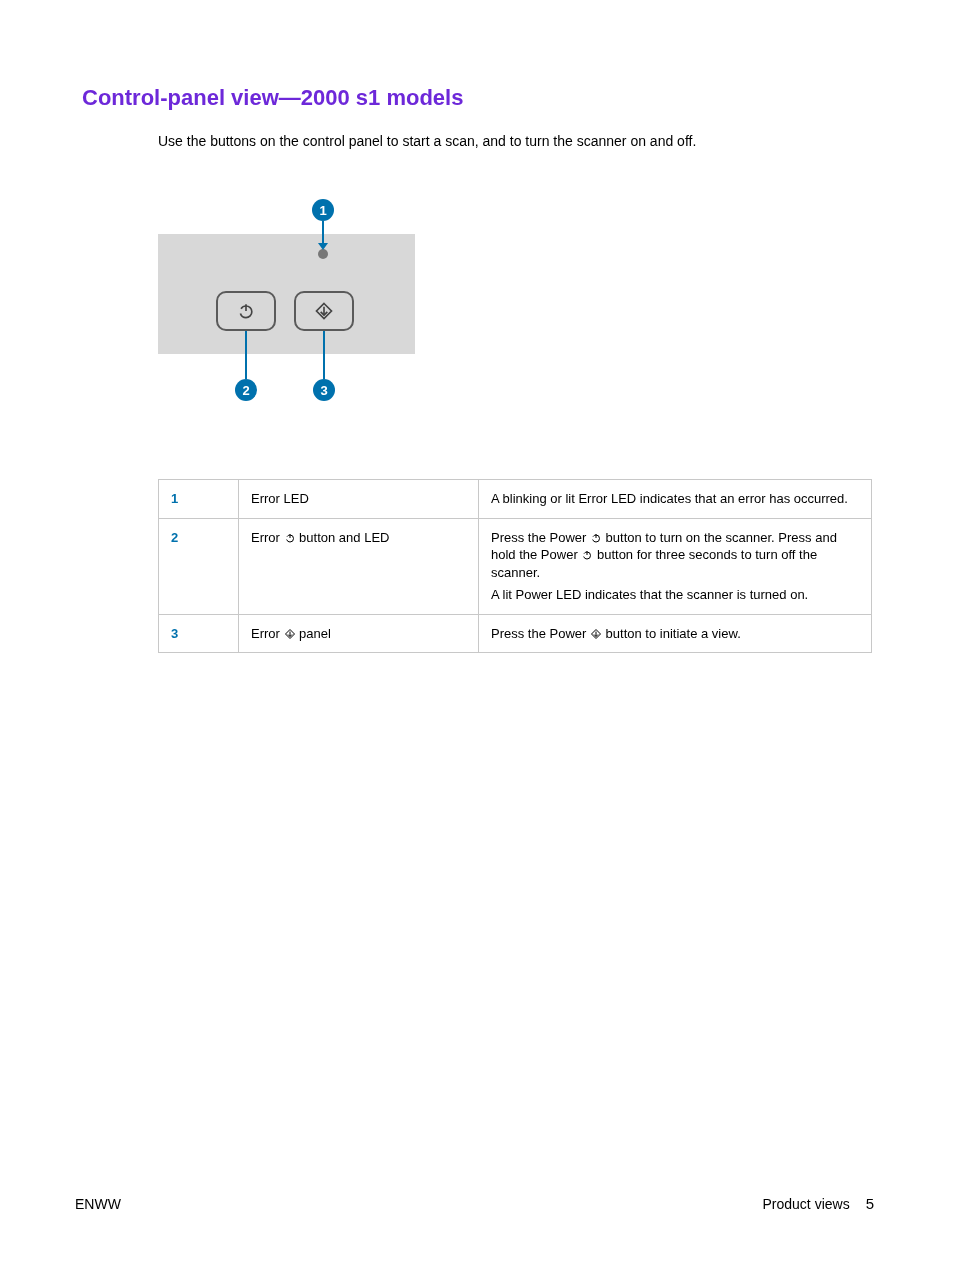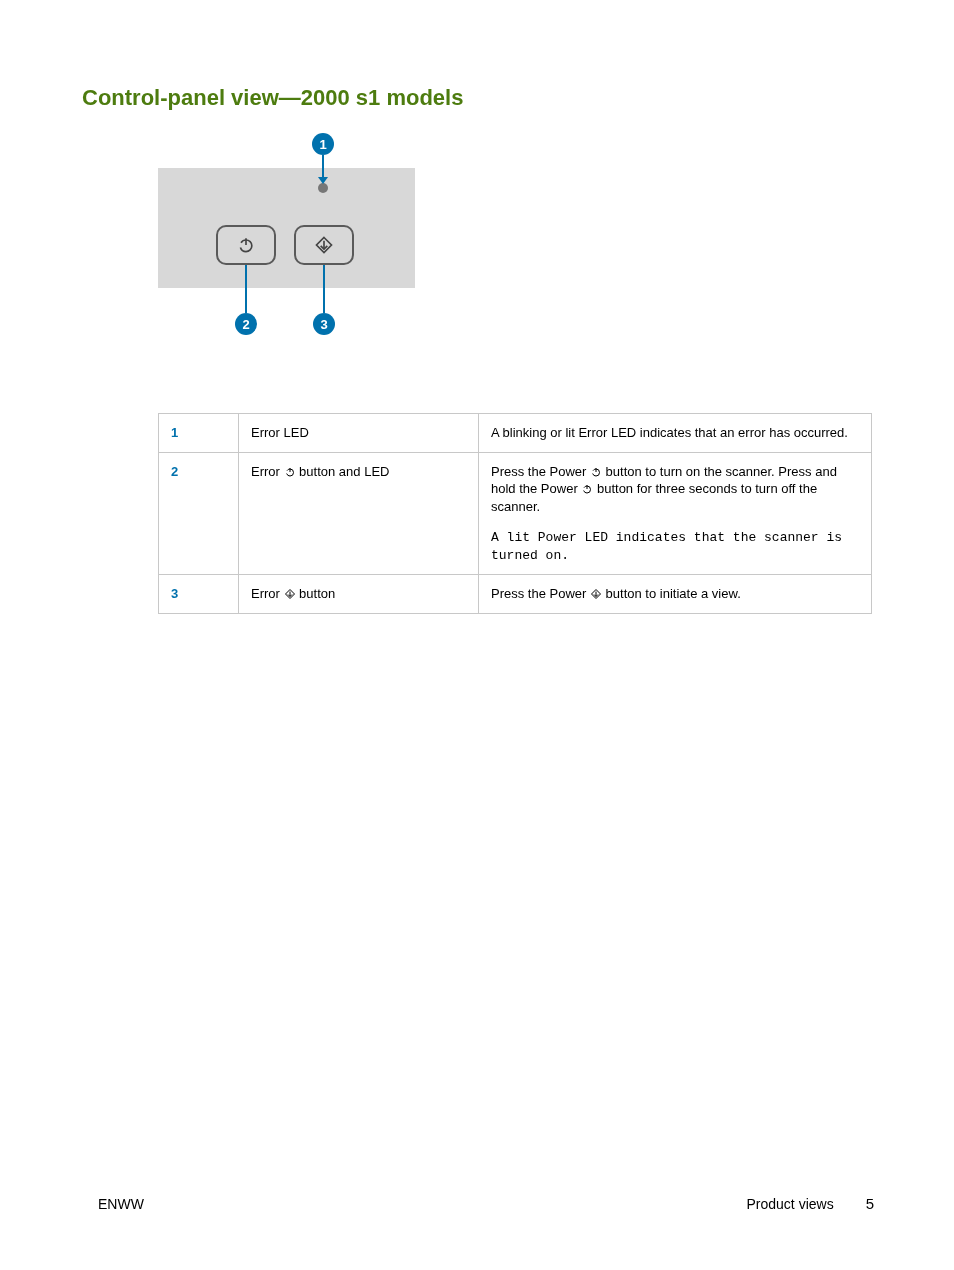--- a/index.html
+++ b/index.html
@@ -1,18 +1,18 @@
 <!DOCTYPE html>
 <html><head>
 <meta charset="utf-8">
 <style>
   * { box-sizing: border-box; margin: 0; padding: 0; }
   html, body { width: 954px; height: 1270px; background: #fff; font-family: Arial, Helvetica, sans-serif; color: #000; }
   .page { position: relative; width: 954px; height: 1270px; padding: 85px 80px 0 82px; }
-  .heading { font-size: 22px; font-weight: bold; color: #4d7c0f; margin-bottom: 22px; }
+  .heading { font-size: 22px; font-weight: bold; color: #6d28d9; margin-bottom: 22px; }
   .intro { font-size: 14px; margin-left: 76px; margin-bottom: 50px; }
 
   .diagram-wrap { margin-left: 76px; margin-bottom: 70px; }
   .diagram { position: relative; width: 270px; height: 210px; }
   .panel-rect { position: absolute; left: 0; top: 35px; width: 257px; height: 120px; background: #d8d8d8; }
   .btn { position: absolute; top: 92px; width: 60px; height: 40px; background: #d8d8d8; border: 2px solid #5a5a5a; border-radius: 10px; display: flex; align-items: center; justify-content: center; }
   .btn.power { left: 58px; }
   .btn.scan  { left: 136px; }
   .led-dot { position: absolute; left: 160px; top: 50px; width: 10px; height: 10px; border-radius: 50%; background: #777; }
 
@@ -23,32 +23,33 @@
   .c1-arrow { position: absolute; left: 160px; top: 44px; width: 0; height: 0; border-left: 5px solid transparent; border-right: 5px solid transparent; border-top: 7px solid #0071ad; }
   .c2-badge { left: 77px; top: 180px; }
   .c2-line  { left: 87px; top: 132px; width: 2px; height: 48px; }
   .c3-badge { left: 155px; top: 180px; }
   .c3-line  { left: 165px; top: 132px; width: 2px; height: 48px; }
 
   .tbl { width: 714px; margin-left: 76px; border-collapse: collapse; font-size: 13px; }
   .tbl td { border: 1px solid #c8c8c8; padding: 10px 12px; vertical-align: top; line-height: 1.35; }
   .tbl td.num { width: 80px; color: #0071ad; font-weight: bold; }
   .tbl td.name { width: 240px; font-weight: normal; }
-  .row2-p2 { margin-top: 14px; font-family: Liberation Mono, monospace; }
+  .row2-p2 { margin-top: 5px; }
   .inline-icon { display: inline-block; vertical-align: -2px; }
 
-  .footer { position: absolute; left: 98px; right: 80px; bottom: 58px; font-size: 14px; display: flex; justify-content: space-between; align-items: baseline; }
-  .footer-right { display: flex; align-items: baseline; gap: 32px; }
+  .footer { position: absolute; left: 75px; right: 80px; bottom: 58px; font-size: 14px; display: flex; justify-content: space-between; align-items: baseline; }
+  .footer-right { display: flex; align-items: baseline; gap: 16px; }
   .page-num { font-size: 15px; }
 </style>
 </head>
 <body>
 
 <div class="page">
   <h2 class="heading">Control-panel view—2000 s1 models</h2>
+  <p class="intro">Use the buttons on the control panel to start a scan, and to turn the scanner on and off.</p>
 
   <div class="diagram-wrap">
     <div class="diagram">
       <div class="panel-rect"></div>
       <div class="led-dot"></div>
 
       <div class="btn power">
         <svg width="20" height="20" viewBox="0 0 24 24">
           <circle cx="12" cy="13" r="7" fill="none" stroke="#444" stroke-width="2" stroke-dasharray="30 6" transform="rotate(-90 12 13)"></circle>
           <line x1="12" y1="4" x2="12" y2="12" stroke="#444" stroke-width="2"></line>
@@ -103,21 +104,21 @@
         <p class="row2-p2">A lit Power LED indicates that the scanner is turned on.</p>
       </td>
     </tr>
     <tr>
       <td class="num">3</td>
       <td class="name">
         <span>Error </span><svg class="inline-icon" width="12" height="12" viewBox="0 0 24 24">
               <polygon points="12,3 21,12 12,21 3,12" fill="none" stroke="#000" stroke-width="2"></polygon>
               <line x1="12" y1="7" x2="12" y2="17" stroke="#000" stroke-width="2"></line>
               <polyline points="8,13 12,17 16,13" fill="none" stroke="#000" stroke-width="2"></polyline>
-            </svg><span> button</span>
+            </svg><span> panel</span>
       </td>
       <td>
         <span>Press the Power </span><svg class="inline-icon" width="12" height="12" viewBox="0 0 24 24">
               <polygon points="12,3 21,12 12,21 3,12" fill="none" stroke="#000" stroke-width="2"></polygon>
               <line x1="12" y1="7" x2="12" y2="17" stroke="#000" stroke-width="2"></line>
               <polyline points="8,13 12,17 16,13" fill="none" stroke="#000" stroke-width="2"></polyline>
             </svg><span> button to initiate a view.</span>
       </td>
     </tr>
   </tbody>

